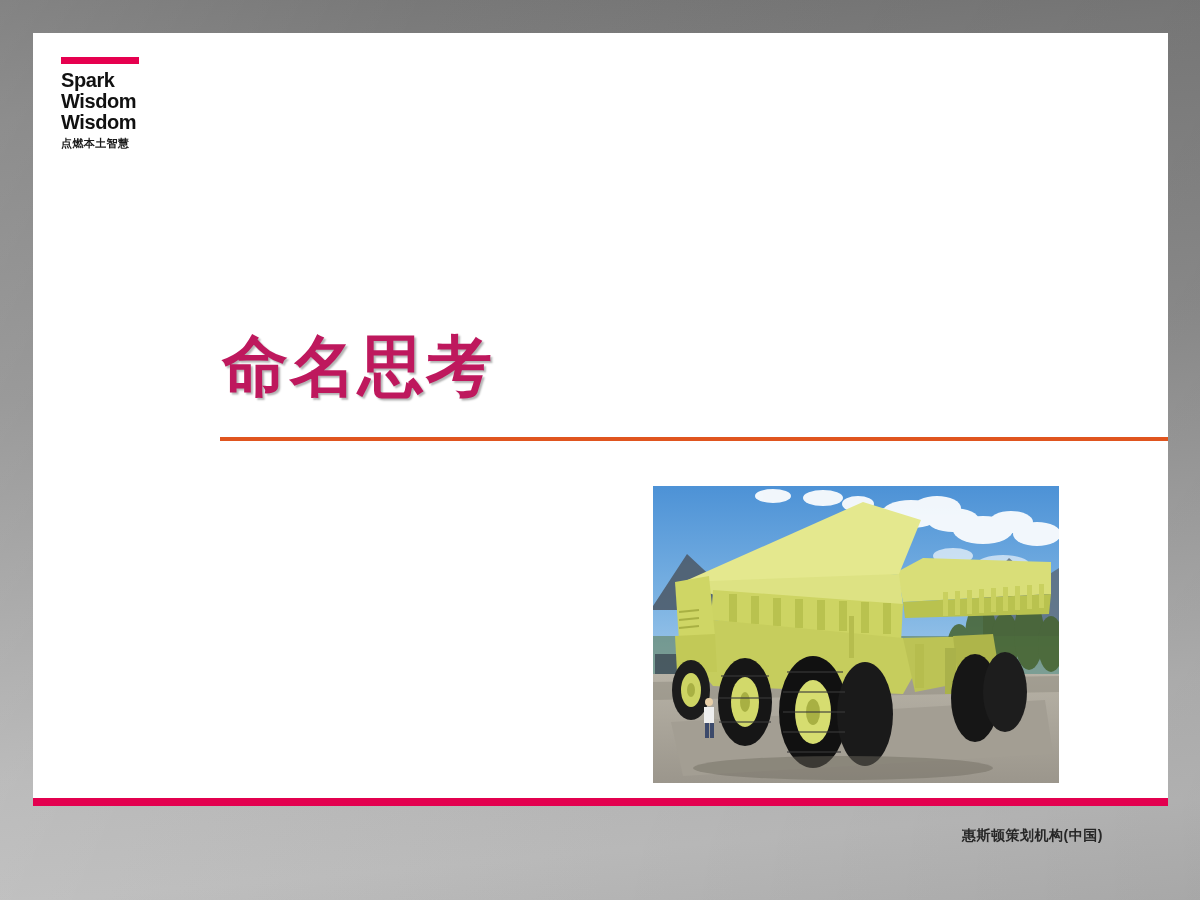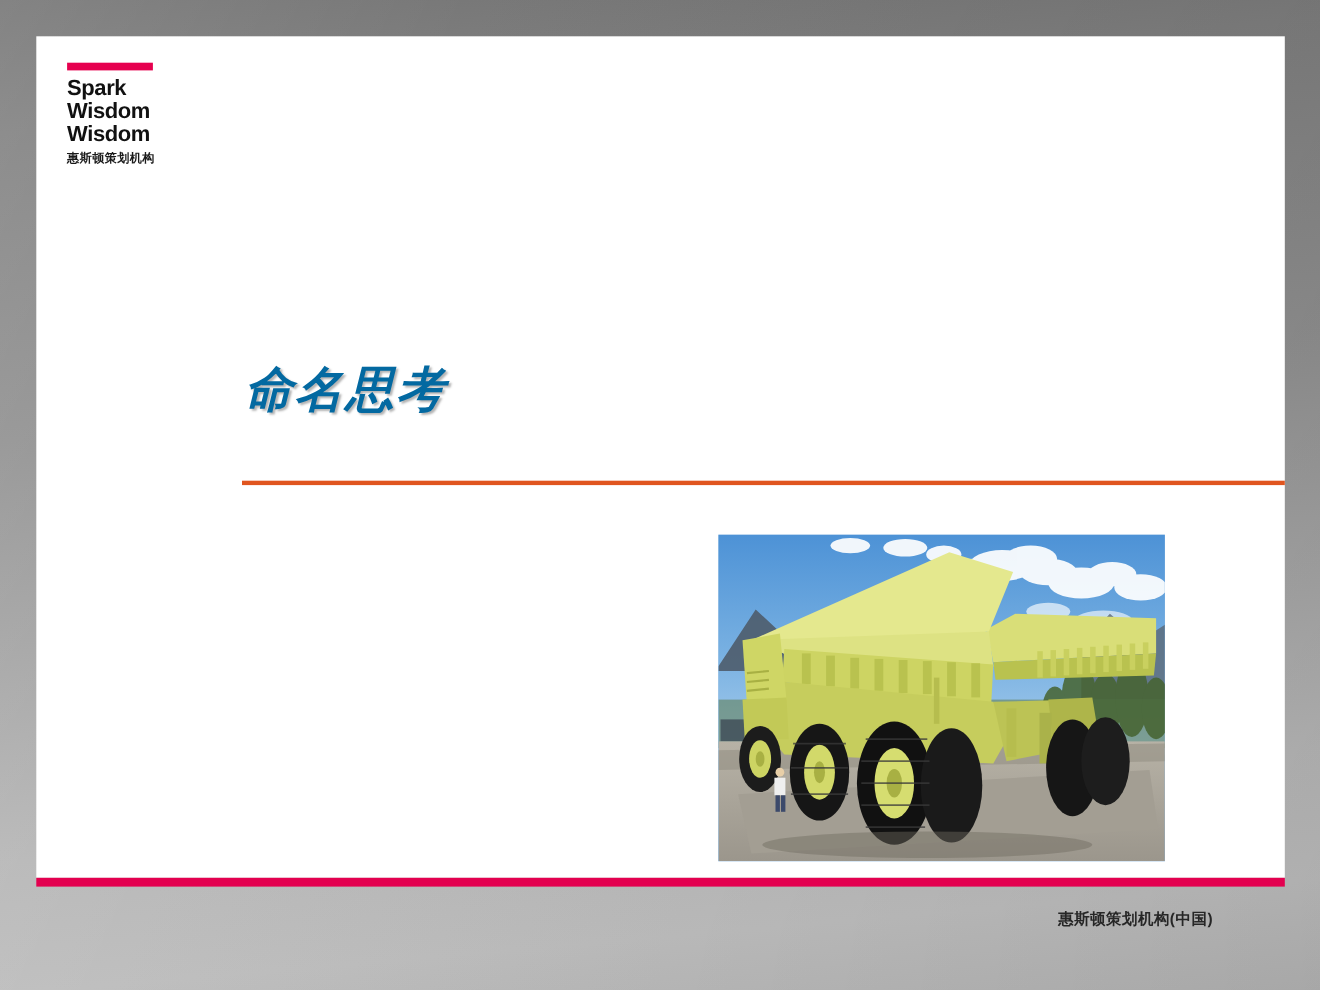--- a/index.html
+++ b/index.html
@@ -76,28 +76,27 @@
   }
 
   
   .title-block {
     position: absolute;
     left: 189px;
     top: 300px;
     width: 946px;
   }
   .title-text {
-    font-size: 44px;
-    font-weight: 700;
-    color: #0369a1;
+    font-size: 66px;
+    font-weight: 700;
+    color: #be185d;
     letter-spacing: 2px;
     line-height: 1;
     padding-left: 0;
     text-shadow: 2px 2px 2px rgba(0,0,0,0.30);
-    font-style: italic;
   }
   .title-rule {
     position: absolute;
     left: 187px;
     top: 404px;
     width: 948px;
     height: 4px;
     background: #e0551f;
   }
 
@@ -144,21 +143,21 @@
 
 <div id="stage">
 
   <div class="slide">
 
     <div class="logo">
       <div class="logo-bar"></div>
       <div class="logo-line">Spark</div>
       <div class="logo-line">Wisdom</div>
       <div class="logo-line">Wisdom</div>
-      <div class="logo-cn">惠斯顿策划机构</div>
+      <div class="logo-cn">点燃本土智慧</div>
     </div>
 
     <div class="title-block">
       <div class="title-text">命名思考</div>
     </div>
     <div class="title-rule"></div>
 
     <div class="photo">
       <svg width="406" height="297" viewBox="0 0 406 297" xmlns="http://www.w3.org/2000/svg">
         <defs>

